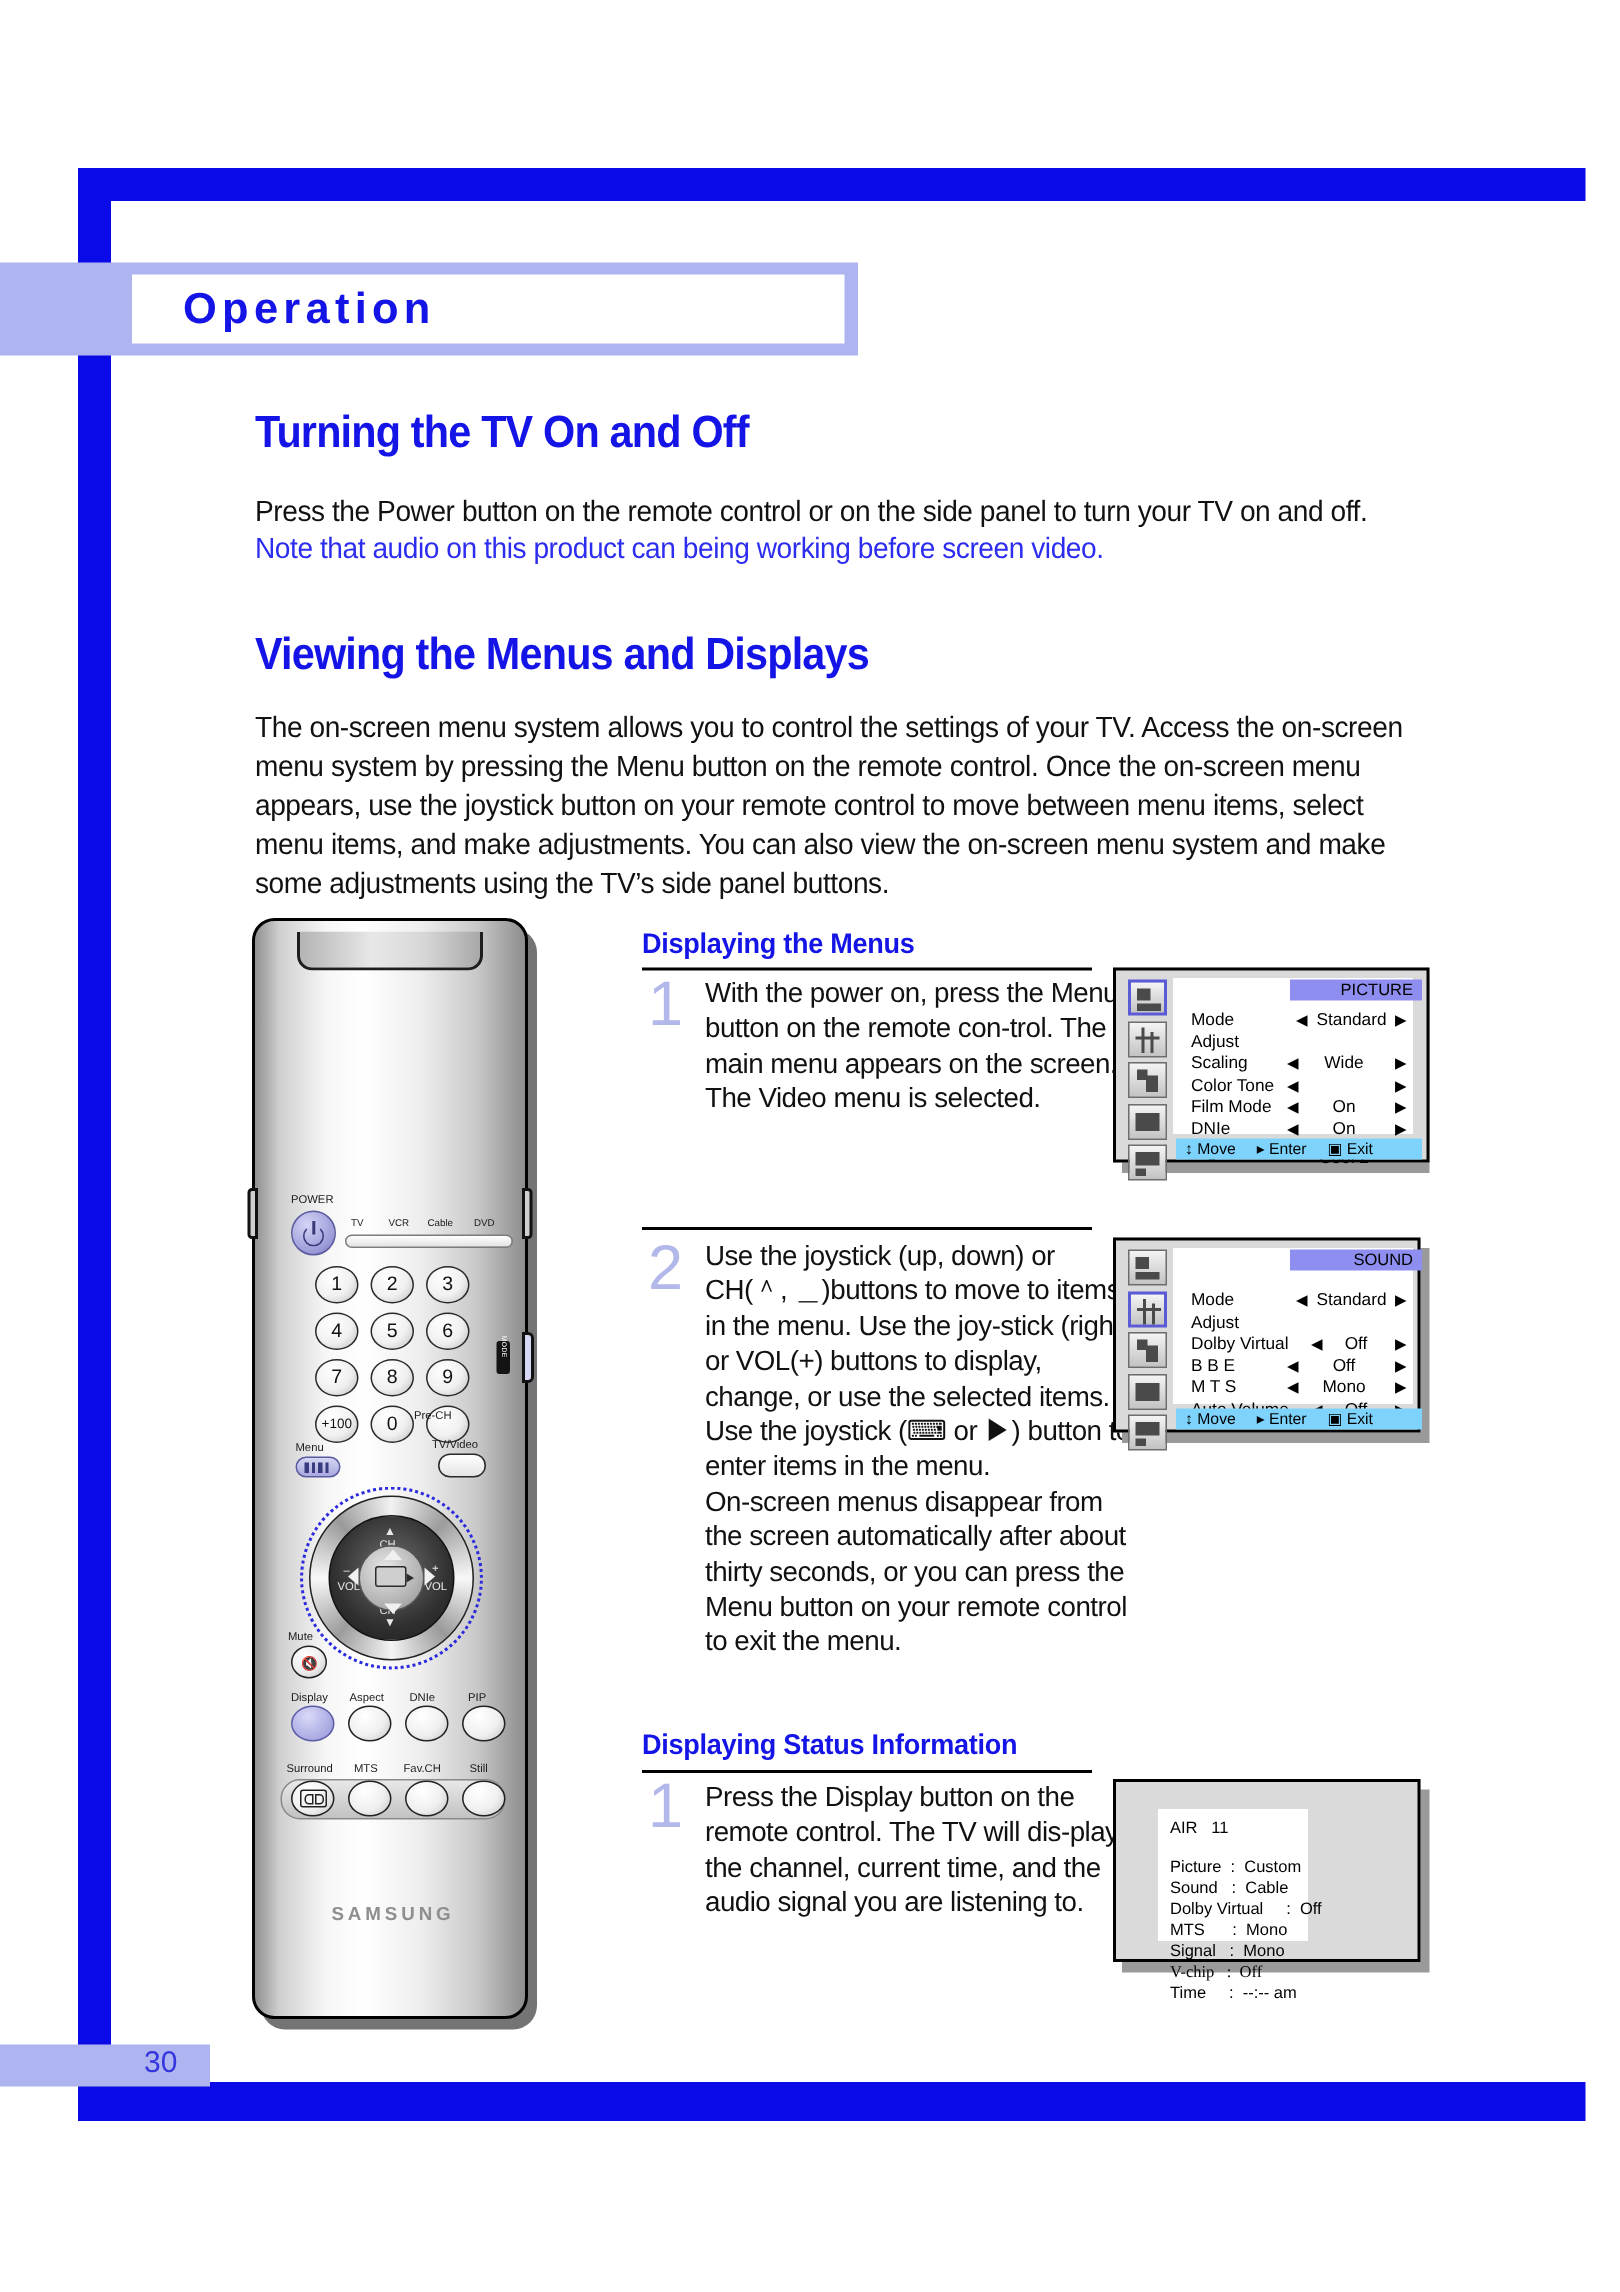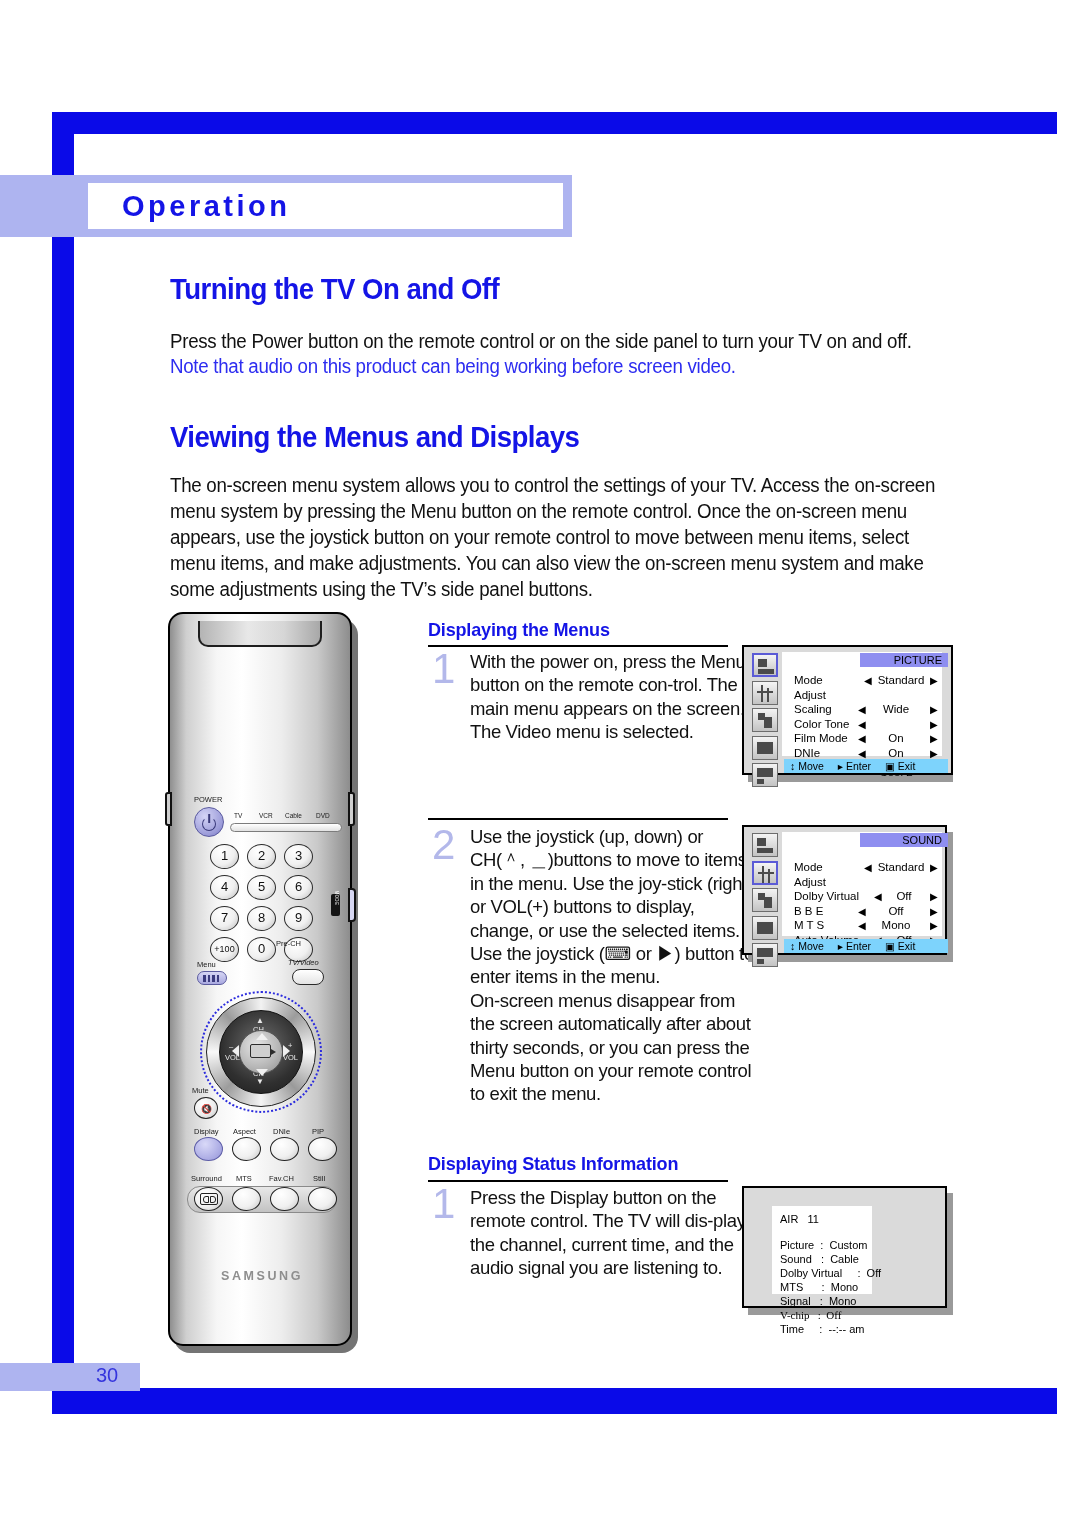--- a/index.html
+++ b/index.html
@@ -382,21 +382,21 @@
     <div class="numbtn blank" style="left:114px;top:323px;"></div>
     <div class="lbl" style="left:106px;top:313px;margin-top:12px;">Pre-CH</div>
 
     <div class="lbl" style="left:27px;top:346px;">Menu</div>
     <div class="menubtn">
       <i style="left:5px;"></i>
         <i style="left:9.5px;"></i>
         <i style="left:14px;"></i>
         <i style="left:18.5px;"></i>
     </div>
-    <div class="lbl" style="left:118px;top:344px;font-style:italic;">TV/Video</div>
+    <div class="lbl" style="left:118px;top:344px;">TV/Video</div>
     <div class="tvvidbtn"></div>
 
     <div class="jog-dots"></div>
     <div class="jog-outer"></div>
     <div class="jog-inner">
       <span class="chev" style="left:36px;top:5px;">▲</span>
       <span class="jogtxt" style="left:33px;top:14px;">CH</span>
       <span class="jogtxt" style="left:33px;top:58px;">CH</span>
       <span class="chev" style="left:36px;top:66px;">▼</span>
       <span class="jogtxt" style="left:5px;top:42px;">VOL</span>

